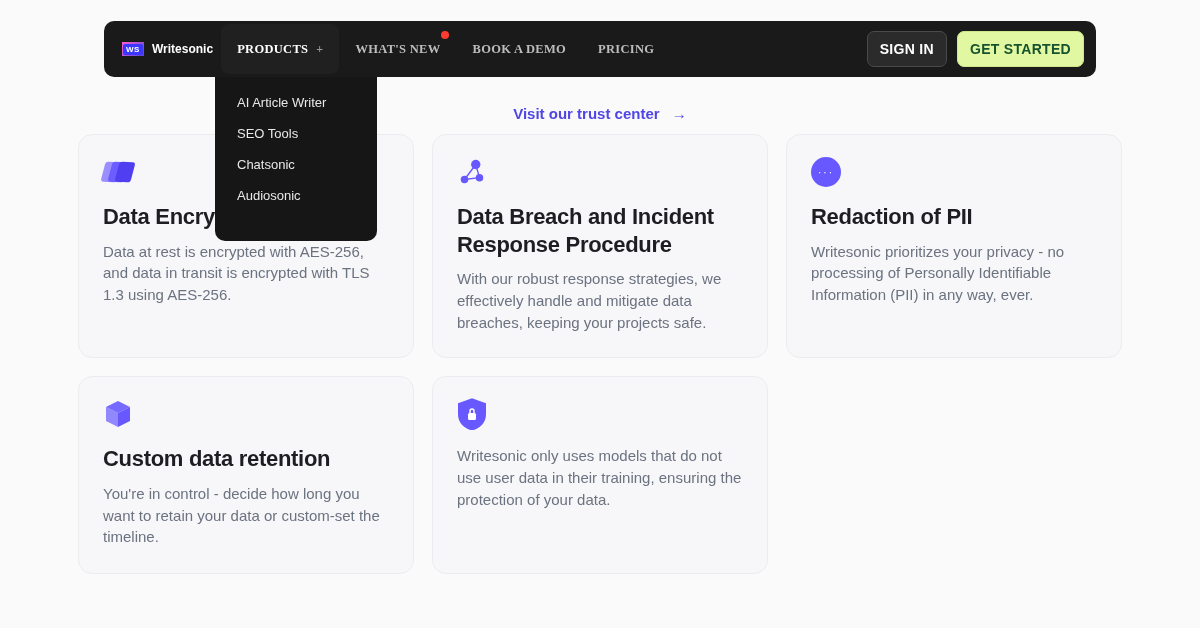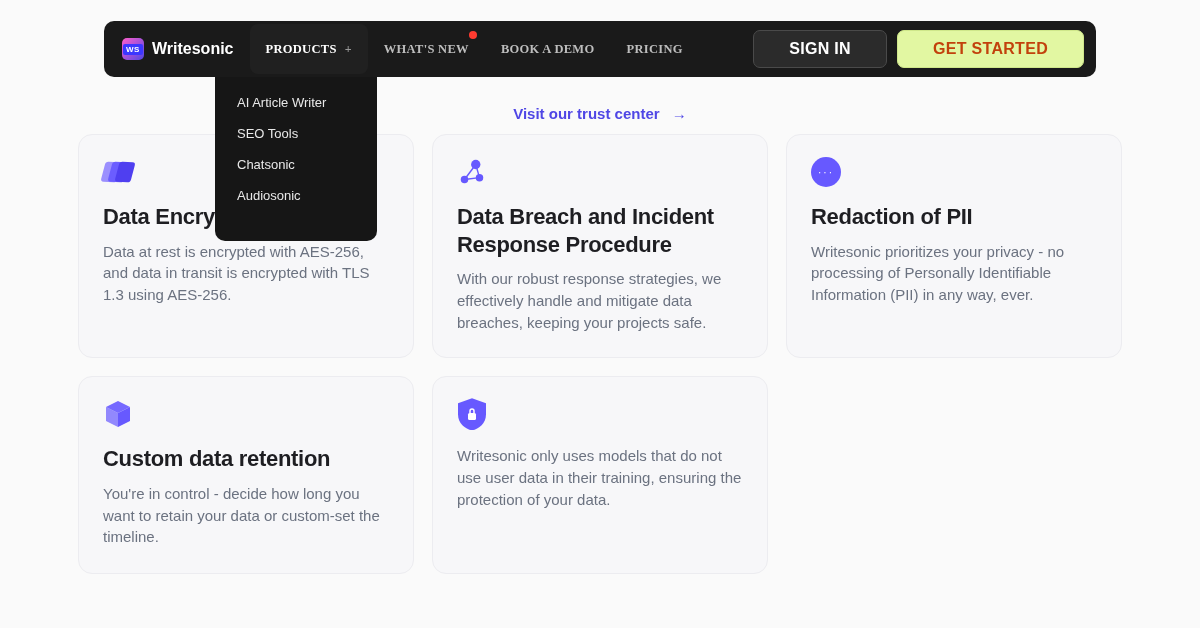--- a/index.html
+++ b/index.html
@@ -16,61 +16,61 @@
     top: 21px; left: 104px;
     width: 992px; height: 56px;
     background: #1a1a1a;
     border-radius: 10px;
     display: flex;
     align-items: center;
     padding: 0 12px 0 18px;
     z-index: 10;
   }
   .logo-box {
-    width: 22px; height: 22px;
-    border-radius: 5px;
+    width: 22px; height: 14px;
+    border-radius: 0;
     background: linear-gradient(135deg, #ff5ecb 0%, #4f46e5 100%);
     display: flex; align-items: center; justify-content: center;
     margin-right: 8px;
   }
   .logo-inner {
     font-size: 8px; font-weight: 700; color: #fff;
     background: #3b37ff; padding: 1px 3px; border-radius: 2px;
     letter-spacing: 0.5px;
   }
-  .brand { color: #fff; font-size: 16px; font-weight: 600; margin-right: 16px; }
+  .brand { color: #fff; font-size: 12px; font-weight: 600; margin-right: 8px; }
   .nav-items { display: flex; align-items: center; height: 100%; }
   .nav-item {
     color: #bdbdbd; font-size: 12.5px; font-weight: 600;
     padding: 0 16px; height: 100%;
     display: flex; align-items: center; cursor: pointer;
     position: relative; letter-spacing: 0.3px; font-family: Liberation Serif, serif;
   }
   .nav-item.active {
     color: #fff; background: #202020;
     border-radius: 8px; height: 50px; margin: 3px 0;
   }
   .nav-item .plus { margin-left: 8px; color: #9a9a9a; font-size: 12px; }
   .badge-dot {
     position: absolute; top: 10px; right: 8px;
     width: 8px; height: 8px; border-radius: 50%;
     background: #ff3b30; display: none;
   }
   .nav-item.has-badge .badge-dot { display: block; }
   .spacer { flex: 1; }
   .btn {
-    font-size: 16px; font-weight: 700; padding: 9px 35px;
+    font-size: 14px; font-weight: 700; padding: 9px 12px;
     border-radius: 7px; cursor: pointer; letter-spacing: 0.3px;
   }
   .btn-signin {
     background: #2b2b2b; color: #fff; border: 1px solid #4a4a4a;
     margin-right: 10px;
   }
   .btn-getstarted {
-    background: #e2f7a2; color: #c2410c; border: 1px solid #cfe78a;
+    background: #e2f7a2; color: #14532d; border: 1px solid #cfe78a;
   }
   .dropdown {
     position: absolute; top: 77px; left: 215px;
     width: 162px; background: #161616;
     border-radius: 0 0 10px 10px;
     padding: 10px 0 30px 0;
     z-index: 9;
   }
   .dropdown-item {
     color: #e8e8e8; font-size: 13px; font-weight: 500;

